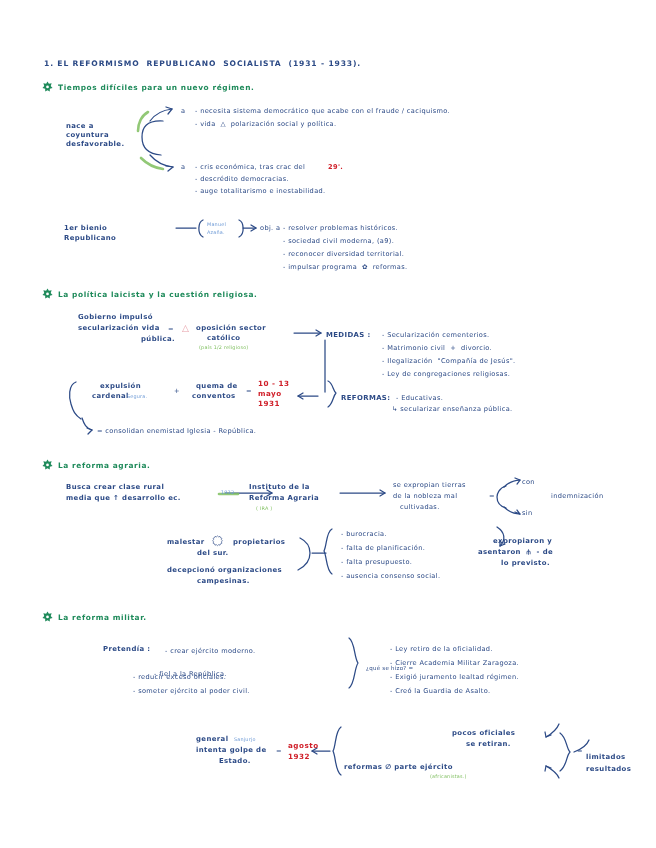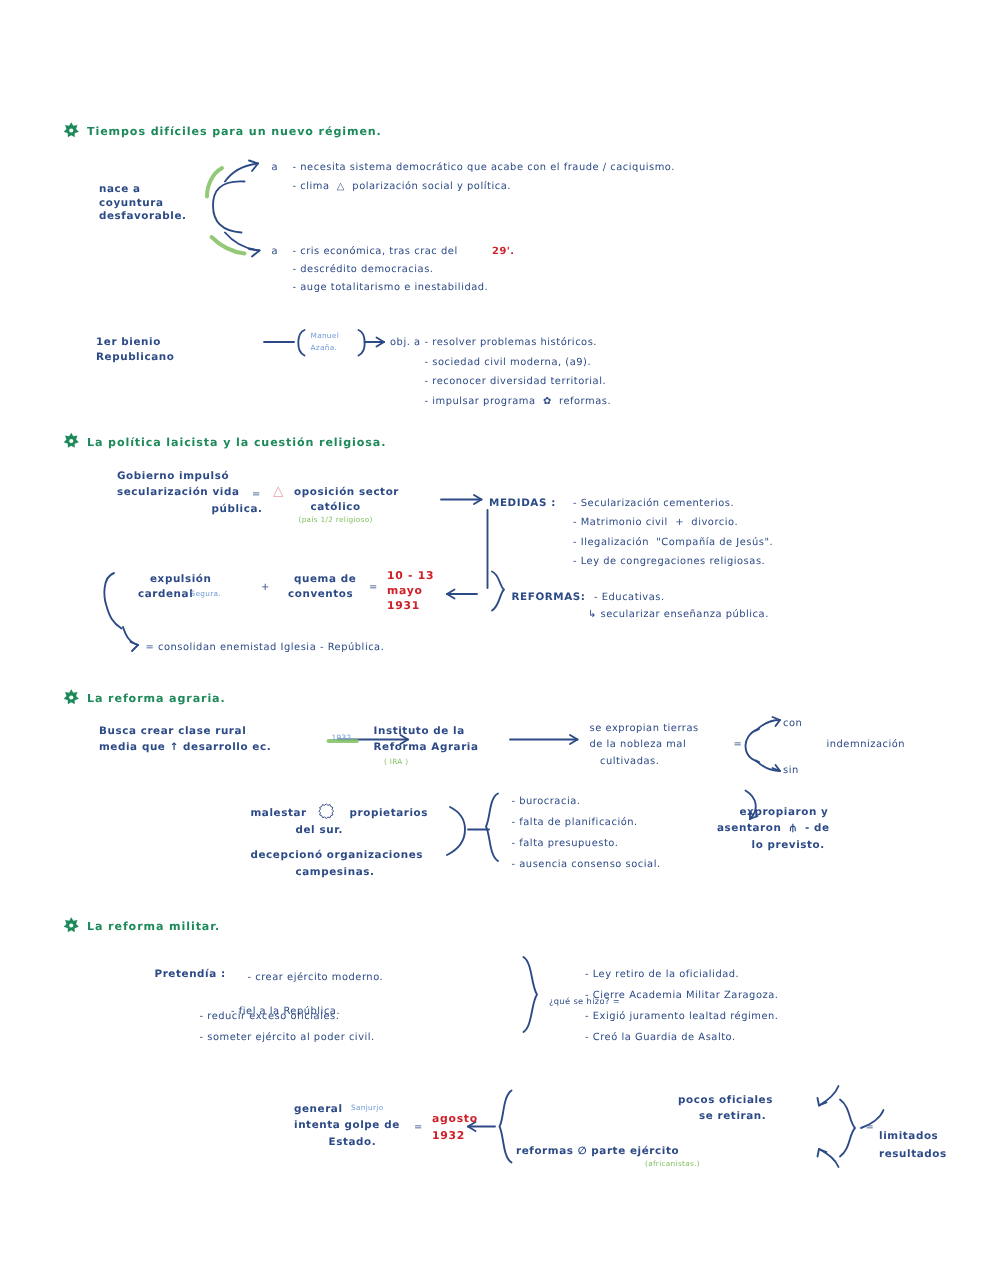--- a/index.html
+++ b/index.html
@@ -99,34 +99,35 @@
       <path d="M574 752 C582 749 587 745 589 740"></path>
     </g>
 
     <g fill="none" stroke="#7fbf5f" stroke-width="2.6" stroke-linecap="round" opacity=".85">
       <path d="M148 112 C141 116 138 124 138 131"></path>
       <path d="M141 158 C147 164 155 168 163 169"></path>
       <path d="M219 494 L238 494"></path>
     </g>
   </svg>
 
+  <div class="ink t-title blue" style="left:44px;top:59px;">1. EL REFORMISMO  REPUBLICANO  SOCIALISTA  (1931 - 1933).</div>
 
   <svg class="star" style="left:42px;top:81px;" viewBox="0 0 24 24">
     <path d="M12 1 L15 6 L21 5 L19 11 L23 15 L17 17 L17 23 L12 20 L7 23 L7 17 L1 15 L5 11 L3 5 L9 6 Z" fill="#1e8a5a"></path>
     <circle cx="12" cy="13" r="3" fill="#ffffff"></circle>
   </svg>
   <div class="ink t-head green" style="left:58px;top:83px;">Tiempos difíciles para un nuevo régimen.</div>
 
   <div class="ink t-sub blue" style="left:66px;top:122px;">nace a</div>
   <div class="ink t-sub blue" style="left:66px;top:131px;">coyuntura</div>
   <div class="ink t-sub blue" style="left:66px;top:140px;">desfavorable.</div>
 
   <div class="ink t-body blue" style="left:181px;top:107px;">a</div>
   <div class="ink t-body blue" style="left:195px;top:107px;">- necesita sistema democrático que acabe con el fraude / caciquismo.</div>
-  <div class="ink t-body blue" style="left:195px;top:120px;">- clima  △  polarización social y política.</div>
+  <div class="ink t-body blue" style="left:195px;top:120px;">- vida  △  polarización social y política.</div>
 
   <div class="ink t-body blue" style="left:181px;top:163px;">a</div>
   <div class="ink t-body blue" style="left:195px;top:163px;">- cris económica, tras crac del</div>
   <div class="ink t-body red" style="left:328px;top:163px;font-weight:bold;">29'.</div>
   <div class="ink t-body blue" style="left:195px;top:175px;">- descrédito democracias.</div>
   <div class="ink t-body blue" style="left:195px;top:187px;">- auge totalitarismo e inestabilidad.</div>
 
   <div class="ink t-sub blue" style="left:64px;top:224px;">1er bienio</div>
   <div class="ink t-sub blue" style="left:64px;top:234px;">Republicano</div>
   <div class="ink t-tiny lblue" style="left:207px;top:221px;">Manuel</div>

